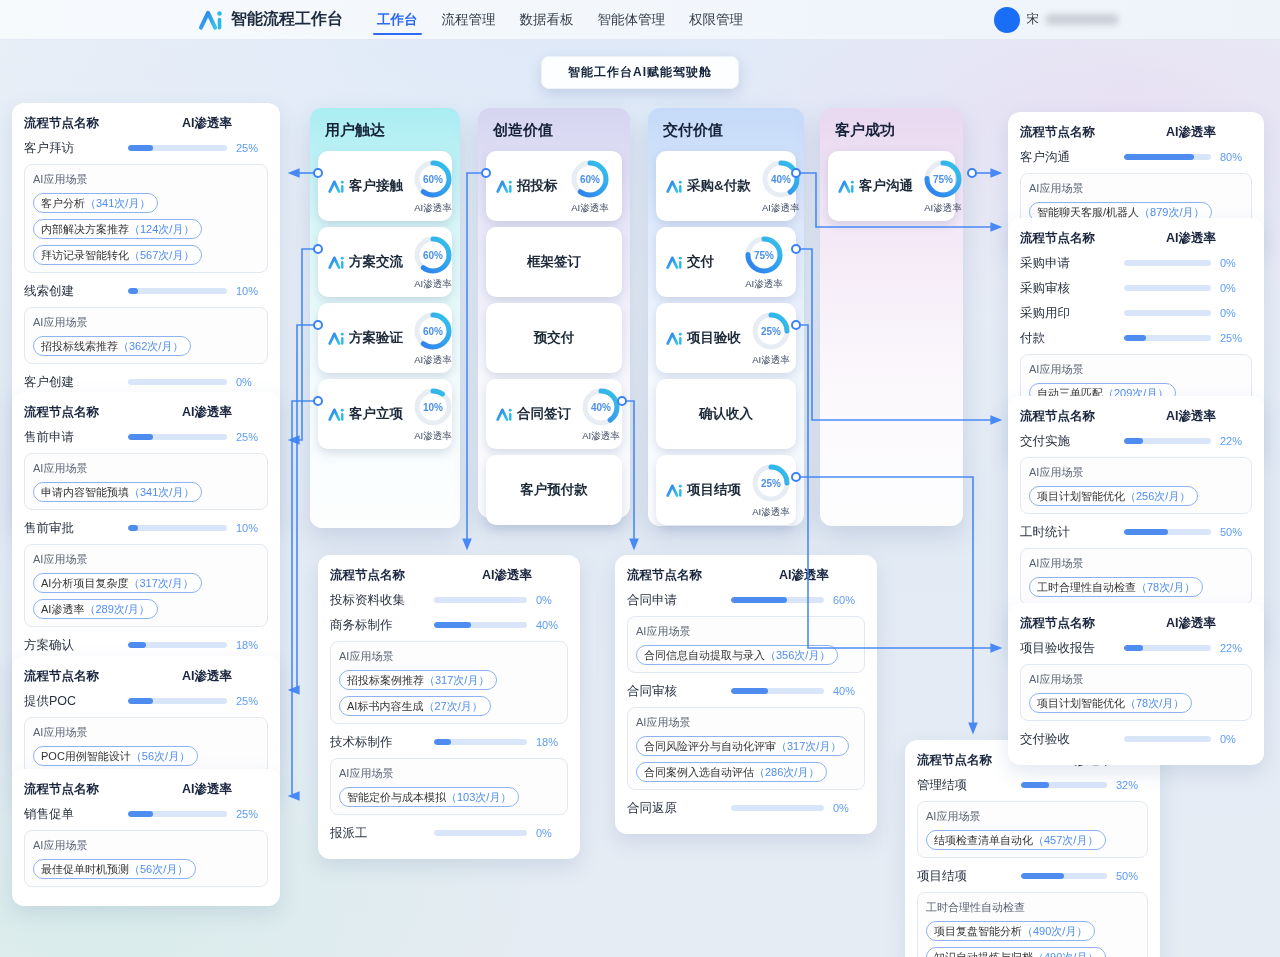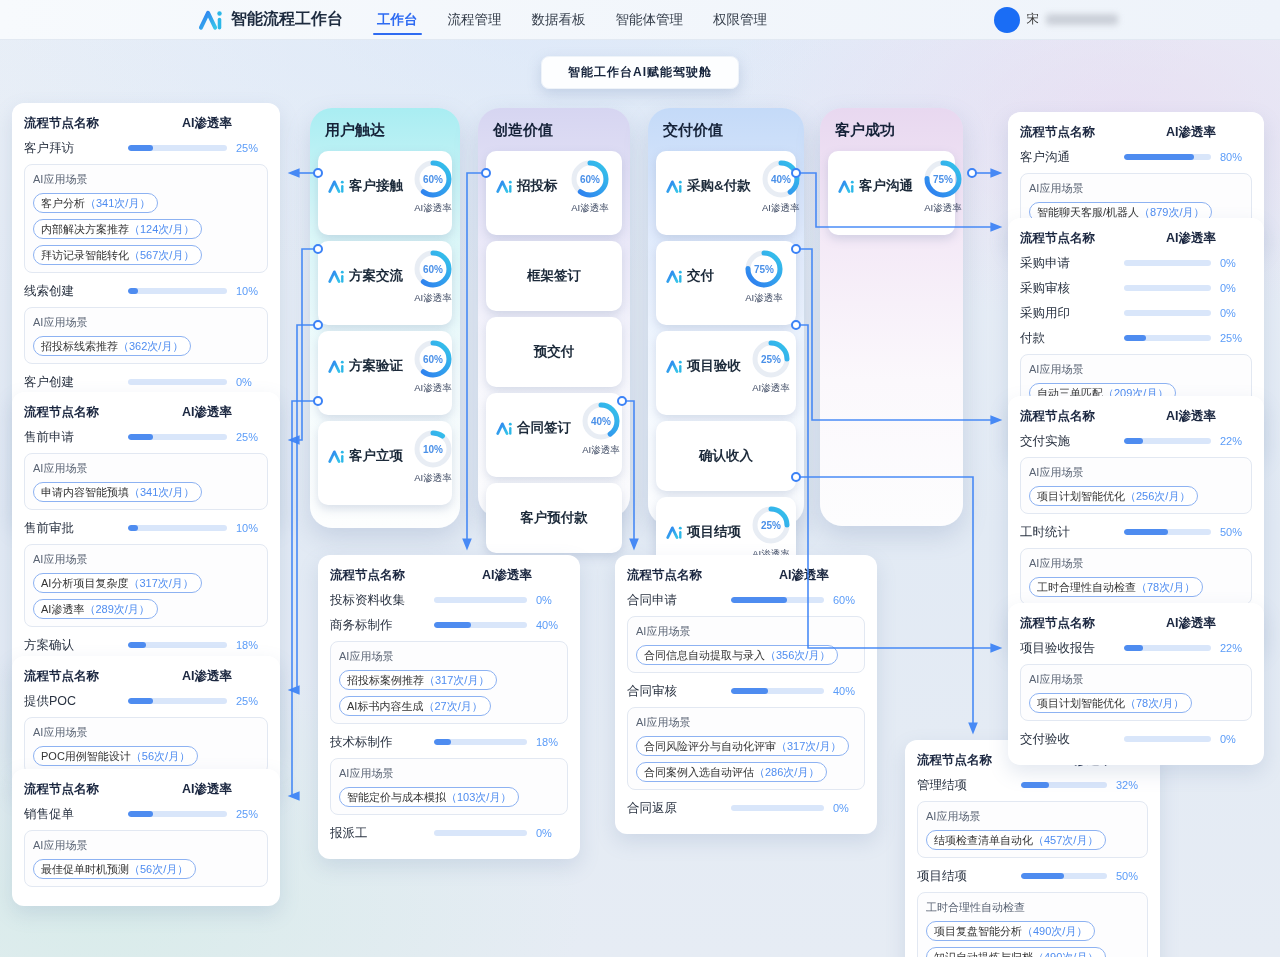--- a/index.html
+++ b/index.html
@@ -11,47 +11,47 @@
       radial-gradient(800px 420px at 8% 95%, rgba(204,236,224,.5), transparent 60%),
       radial-gradient(900px 420px at 45% 0%, rgba(214,229,250,.6), transparent 70%),
       linear-gradient(180deg,#e9eff7 0%,#e2eaf4 55%,#e6ecf4 100%);
     color:#22304a;
   }
   
   .nav{position:absolute;top:0;left:0;right:0;height:40px;display:flex;align-items:center;
        background:linear-gradient(90deg,#f7fafd,#eef3fa);border-bottom:1px solid #e2e9f2;
        padding-left:198px;box-sizing:border-box;z-index:30}
   .brand{display:flex;align-items:center;gap:7px;font-size:16px;font-weight:700;color:#1d2b3f;margin-right:34px}
-  .tabs{display:flex;align-items:center;gap:30px;height:100%}
+  .tabs{display:flex;align-items:center;gap:24px;height:100%}
   .tab{font-size:13.5px;color:#333c49;height:100%;display:flex;align-items:center;cursor:pointer;position:relative}
   .tab.active{color:#2e6bf2;font-weight:700}
   .tab.active::after{content:"";position:absolute;left:-4px;right:-4px;bottom:4px;height:2px;background:#2e6bf2;border-radius:2px}
   .user{margin-left:auto;margin-right:162px;display:flex;align-items:center;gap:7px}
   .avatar{width:26px;height:26px;border-radius:50%;background:#1a6df5}
   .uname{font-size:12.5px;color:#333}
   .ublur{display:inline-block;width:72px;height:11px;border-radius:3px;background:#c4c9d2;filter:blur(3px);opacity:.85}
   
   .banner{position:absolute;top:56px;left:50%;transform:translateX(-50%);
     background:rgba(255,255,255,.93);border:1px solid #eef3f9;border-radius:8px;
     box-shadow:0 5px 14px rgba(110,135,180,.28);padding:7px 26px;
     font-size:12px;font-weight:700;color:#16243c;letter-spacing:1px;z-index:25}
   
-  .stage-col{position:absolute;border-radius:22px;box-shadow:0 10px 24px rgba(98,125,170,.22);box-sizing:border-box;z-index:5}
+  .stage-col{position:absolute;border-radius:12px;box-shadow:0 10px 24px rgba(98,125,170,.22);box-sizing:border-box;z-index:5}
   .sc0{left:310px;top:108px;width:150px;height:420px}
   .sc1{left:478px;top:108px;width:152px;height:410px}
   .sc2{left:648px;top:108px;width:156px;height:418px}
   .sc3{left:820px;top:108px;width:143px;height:418px}
   .th-cyan  {background:linear-gradient(180deg,#a9edf2 0%,#d9f7f8 28%,#f4fcfd 65%,#fdfefe 100%)}
   .th-purple{background:linear-gradient(180deg,#d6d5f1 0%,#e9e7f8 28%,#f8f8fd 65%,#fdfdfe 100%)}
   .th-blue  {background:linear-gradient(180deg,#c4daf8 0%,#dfeafc 28%,#f4f9ff 65%,#fdfeff 100%)}
   .th-pink  {background:linear-gradient(180deg,#e8d8f0 0%,#f3e8f6 28%,#fbf8fc 65%,#fdfdfe 100%)}
   .stitle{padding:13px 0 5px 15px;font-size:15px;font-weight:700;color:#152238}
   .card{margin:6px 8px;height:70px;border-radius:10px;background:#fff;
         box-shadow:0 4px 10px rgba(110,130,170,.25);display:flex;align-items:center;
-        padding:0 6px 14px 10px;gap:4px;cursor:pointer}
+        padding:0 6px 0 10px;gap:4px;cursor:pointer}
   .card.plain{justify-content:center;padding:0 6px}
   .clabel{font-size:13.5px;font-weight:600;color:#1c2a3a;white-space:nowrap}
   .ai-ico{display:flex;flex:none}
   .donutwrap{margin-left:auto;width:52px;text-align:center;flex:none}
   .dtext{font-size:10px;font-weight:700;fill:#4a90e8}
   .dcap{font-size:9.5px;color:#3e4a63;margin-top:-3px}
   
   .dpanel{position:absolute;background:#fff;border-radius:12px;box-sizing:border-box;
           box-shadow:0 8px 20px rgba(98,125,170,.18);padding:10px 12px 10px;z-index:6}
   .pA{left:12px;top:103px;width:268px}

